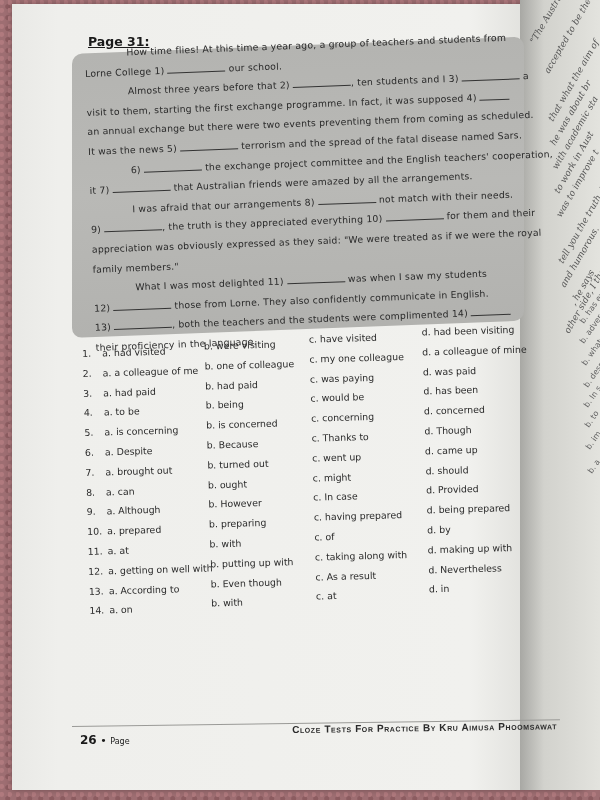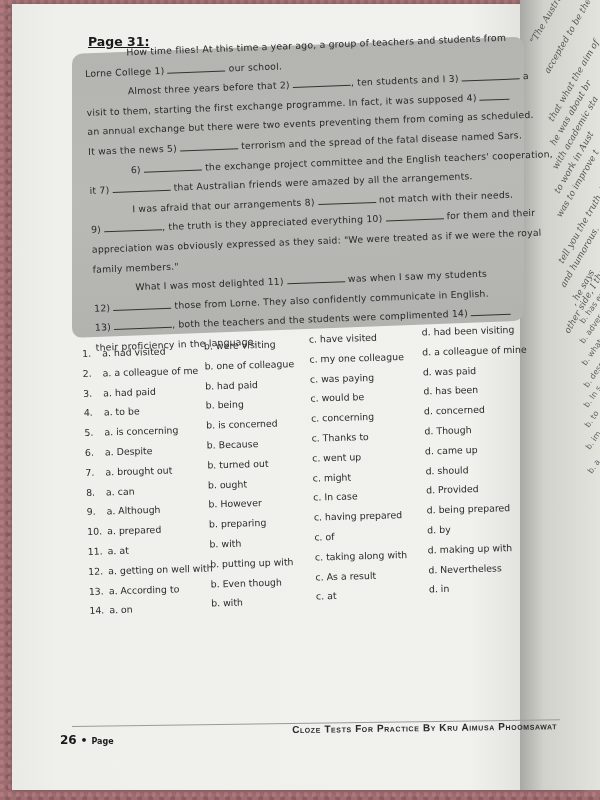--- a/index.html
+++ b/index.html
@@ -103,24 +103,23 @@
   .footer-line {
     position: absolute;
     left: 72px; top: 726px;
     width: 488px; height: 1px;
     background: #9a9a97;
     transform: rotate(-0.8deg);
     transform-origin: left top;
   }
   .page-num {
     position: absolute;
-    left: 60px; top: 733px;
+    left: 80px; top: 733px;
     font-size: 11px;
     color: #1a1a1a;
-    font-weight: bold;
   }
   .page-num b { font-size: 12px; }
   .page-num .pg { font-size: 8px; }
   .running-title {
     position: absolute;
     left: 292px; top: 724px;
     font-family: "Liberation Sans", sans-serif;
     font-variant: small-caps;
     font-size: 10px;
     font-weight: bold;

